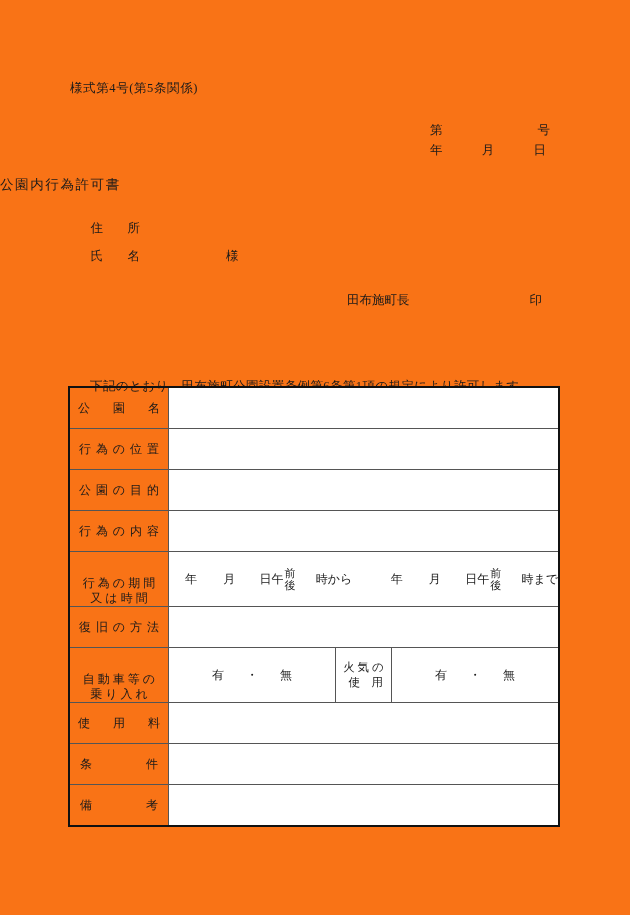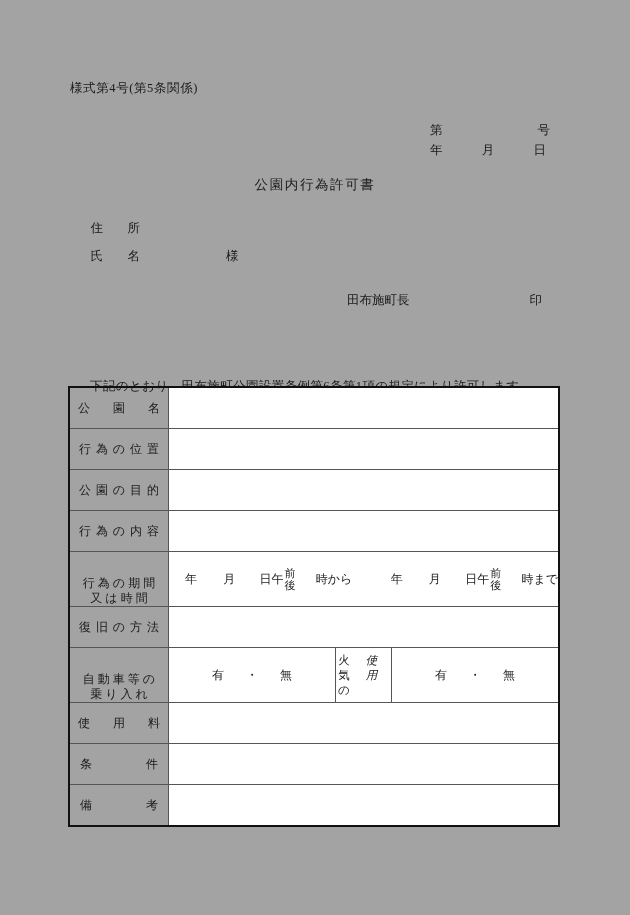--- a/index.html
+++ b/index.html
@@ -8,21 +8,21 @@
     background: #ffffff;
   }
   body {
     font-family: "Liberation Serif", "DejaVu Serif", serif;
     color: #1a1a1a;
   }
   #page {
     position: relative;
     width: 630px;
     height: 915px;
-    background: #a3a3a3;
+    background: #f97316;
     overflow: hidden;
   }
 
   
   .form-code {
     position: absolute;
     left: 70px;
     top: 80px;
     font-size: 12.5px;
     letter-spacing: 0.6px;
@@ -44,21 +44,21 @@
   }
   .docnum-row.date-row {
     padding-right: 4px;
   }
 
   .doc-title {
     position: absolute;
     left: 0;
     top: 176px;
     width: 630px;
-    text-align: center;
+    text-align: left;
     font-size: 13.5px;
     letter-spacing: 1.6px;
   }
 
   .addressee {
     position: absolute;
     left: 86px;
     top: 220px;
     font-size: 12.5px;
     text-align: right;
@@ -186,28 +186,27 @@
   }
   .aru-nashi .ch { letter-spacing: 0; }
   td.fire-label {
     width: 55px;
     text-align: center;
     line-height: 15px;
     font-size: 11.5px;
   }
   .fire-stack {
     display: flex;
-    flex-direction: row;
+    flex-direction: column;
     justify-content: center;
   }
   .fire-stack .l2 {
     display: flex;
-    justify-content: center;
+    justify-content: flex-end;
     padding: 0 8px;
-    font-style: italic;
   }
 </style>
 </head>
 <body>
 
 <div id="page">
 
   <div class="form-code">様式第4号(第5条関係)</div>
 
   <div class="docnum-block">

